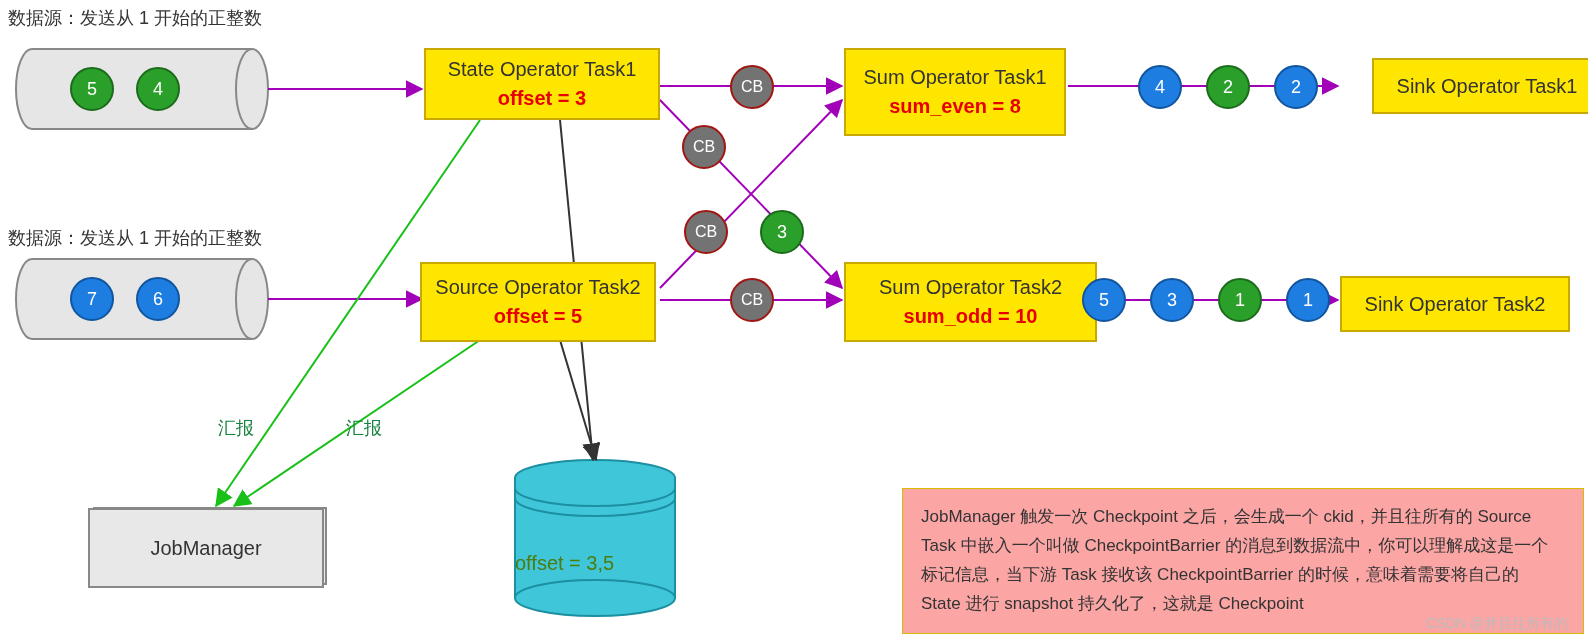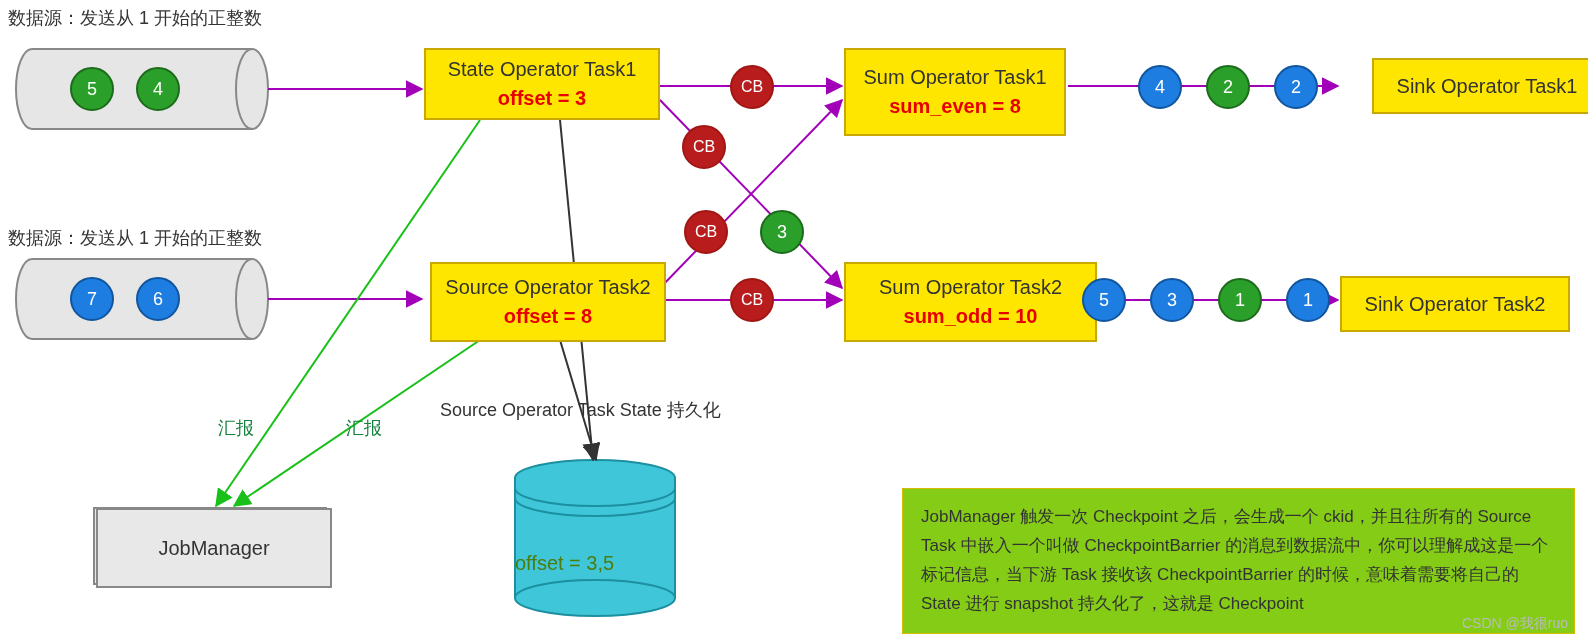--- a/index.html
+++ b/index.html
@@ -9,24 +9,24 @@
   .op{position:absolute;border:2px solid #c9a800;background:#ffe600;text-align:center;
       display:flex;flex-direction:column;justify-content:center;align-items:center;
       font-size:20px;color:#333;box-sizing:border-box}
   .op .red{color:#e60000;font-weight:700;margin-top:6px}
   .state-txt{position:absolute;font-size:20px;color:#4d7c0f;text-align:left;width:100%}
   .dot{position:absolute;width:44px;height:44px;border-radius:50%;
        display:flex;align-items:center;justify-content:center;font-size:18px;color:#fff;
        box-sizing:border-box}
   .dot.green{background:#2aa02a;border:2px solid #1b6b1b}
   .dot.blue{background:#1e7de0;border:2px solid #10559e}
-  .dot.red{background:#b91c1c;border:2px solid #a01612;color:#fff;font-size:16px}
+  .dot.red{background:#737373;border:2px solid #a01612;color:#fff;font-size:16px}
   .jobmgr{position:absolute;border:2px solid #888;background:#e8e8e8;text-align:center;
           display:flex;align-items:center;justify-content:center;font-size:20px;color:#333}
-  .note{position:absolute;border:1px solid #d6bc00;background:#84cc16;padding:14px 13px 14px 18px;
+  .note{position:absolute;border:1px solid #d6bc00;background:#fca5a5;padding:14px 22px 14px 18px;
         font-size:17px;color:#333;line-height:1.7}
   .watermark{position:absolute;right:20px;bottom:6px;color:#bbb;font-size:14px}
   .green-lbl{position:absolute;font-size:18px;color:#15803d}
 </style>
 </head>
 <body>
 <div class="stage">
 
 <svg class="stage-svg">
   <defs>
@@ -92,23 +92,23 @@
 <div class="dot green" style="left:70px;top:67px">5</div>
 <div class="dot green" style="left:136px;top:67px">4</div>
 
 <div class="dot blue" style="left:70px;top:277px">7</div>
 <div class="dot blue" style="left:136px;top:277px">6</div>
 
 <div class="op" style="left:424px;top:48px;width:236px;height:72px">
   <span>State Operator Task1</span>
   <span class="red">offset = 3</span>
 </div>
-<div class="op" style="left:430px;top:262px;width:236px;height:80px">
+<div class="op" style="left:420px;top:262px;width:236px;height:80px">
   <span>Source Operator Task2</span>
-  <span class="red">offset = 8</span>
+  <span class="red">offset = 5</span>
 </div>
 
 <div class="op" style="left:844px;top:48px;width:222px;height:88px">
   <span>Sum Operator Task1</span>
   <span class="red">sum_even = 8</span>
 </div>
 <div class="op" style="left:844px;top:262px;width:253px;height:80px">
   <span>Sum Operator Task2</span>
   <span class="red">sum_odd = 10</span>
 </div>
@@ -131,26 +131,25 @@
 <div class="dot blue" style="left:1274px;top:65px">2</div>
 
 <div class="dot blue" style="left:1082px;top:278px">5</div>
 <div class="dot blue" style="left:1150px;top:278px">3</div>
 <div class="dot green" style="left:1218px;top:278px">1</div>
 <div class="dot blue" style="left:1286px;top:278px">1</div>
 
 <div class="green-lbl" style="left:218px;top:416px">汇报</div>
 <div class="green-lbl" style="left:346px;top:416px">汇报</div>
 
-<div class="lbl" style="left:440px;top:398px">Source Operator Task State 持久化</div>
 
 <div class="state-txt" style="left:515px;top:552px;width:160px">offset = 3,5</div>
 
-<div class="jobmgr" style="left:96px;top:508px;width:232px;height:76px">
+<div class="jobmgr" style="left:88px;top:508px;width:232px;height:76px">
   <span>JobManager</span>
 </div>
 
 <div class="note" style="left:902px;top:488px;width:640px">
   <span>JobManager 触发一次 Checkpoint 之后，会生成一个 ckid，并且往所有的 Source Task 中嵌入一个叫做 CheckpointBarrier 的消息到数据流中，你可以理解成这是一个标记信息，当下游 Task 接收该 CheckpointBarrier 的时候，意味着需要将自己的 State 进行 snapshot 持久化了，这就是 Checkpoint</span>
 </div>
 
-<div class="watermark">CSDN @我很ruo</div>
+<div class="watermark">CSDN @并且往所有的</div>
 </div>
 
 </body></html>

